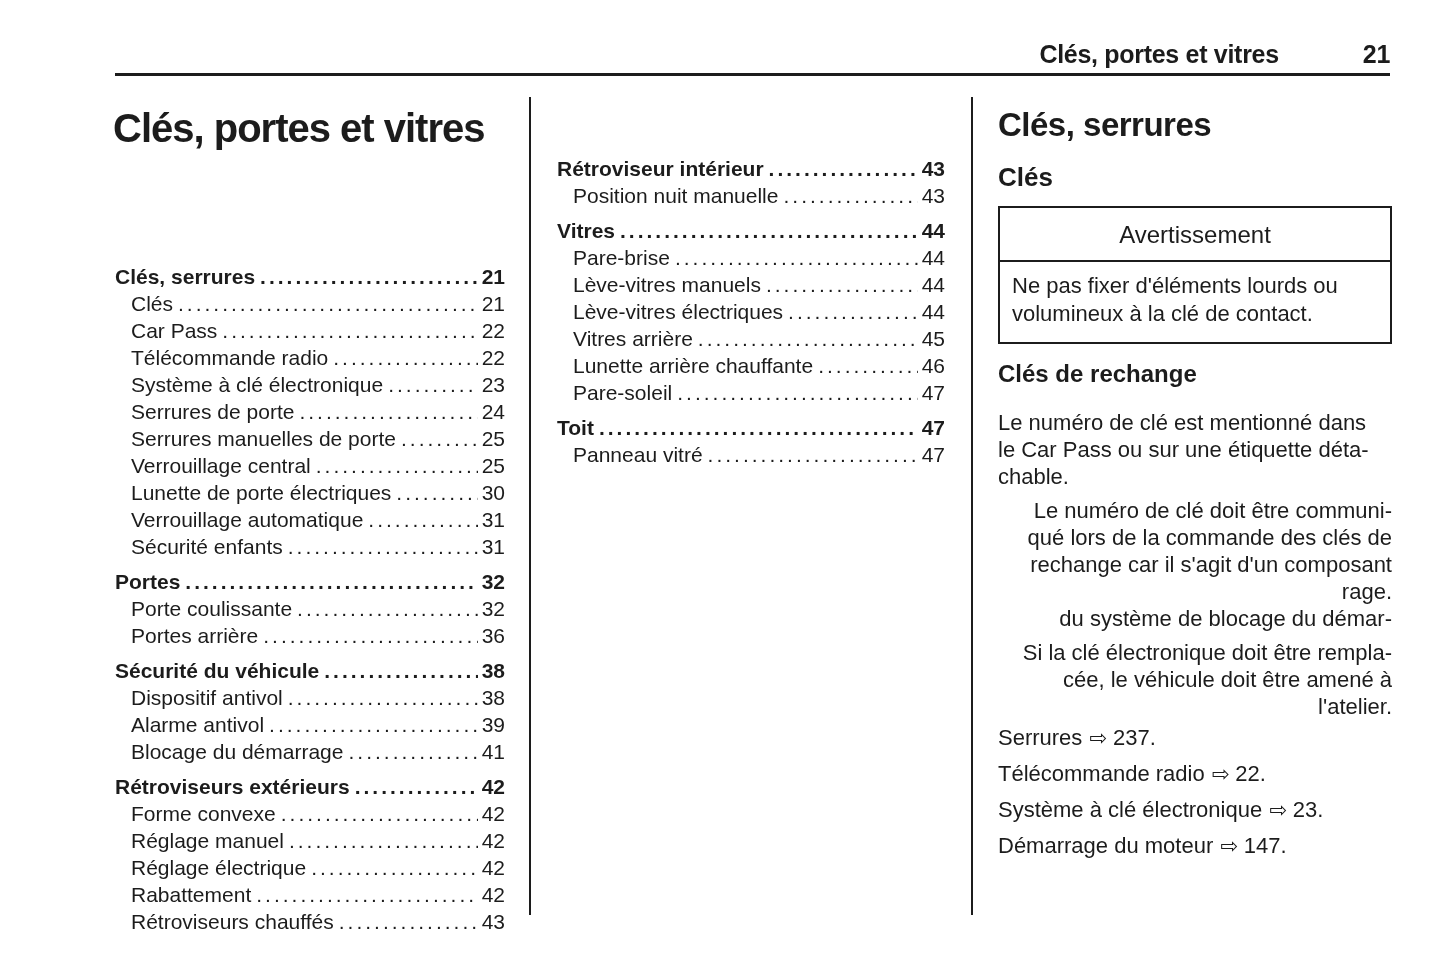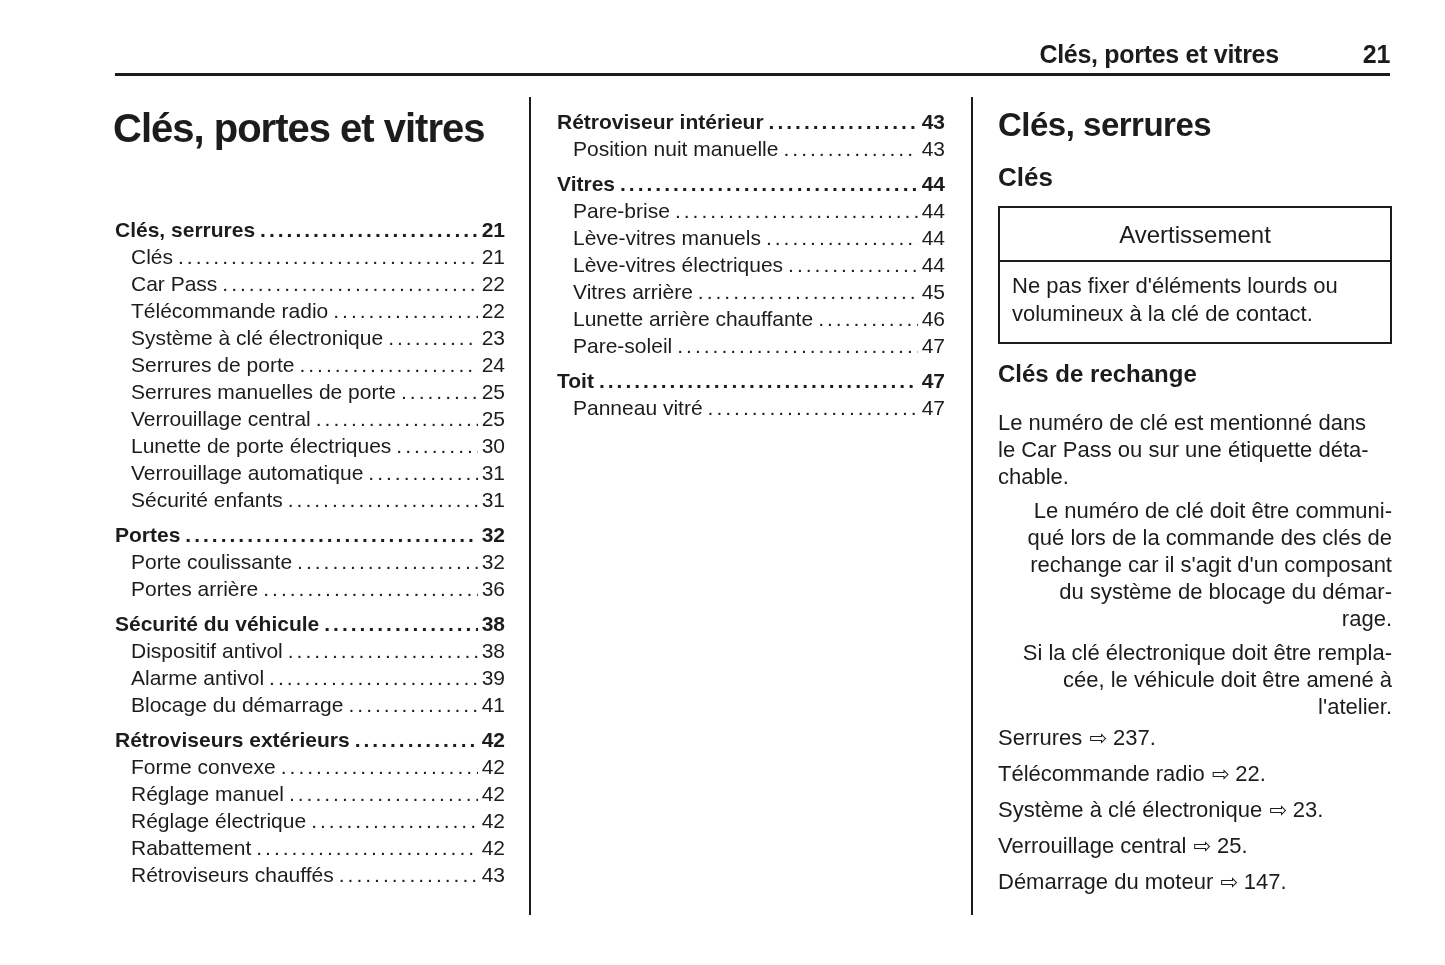--- a/index.html
+++ b/index.html
@@ -57,21 +57,21 @@
   }
   .toc.col-left  { left: 115px; top: 216px; width: 390px; }
   .toc.col-mid   { left: 557px; top: 108px; width: 388px; }
   .toc-section + .toc-section { margin-top: 8px; }
   .toc-row {
     display: flex; align-items: baseline;
     height: 27px; line-height: 27px;
   }
   .toc-row.hdr { font-weight: bold; }
   .toc-row.item { padding-left: 16px; }
-  .toc-label { white-space: nowrap; }
+  .toc-label { white-space: nowrap; margin-top: 47px; }
   .toc-dots {
     flex: 1 1 auto;
     overflow: hidden; white-space: nowrap;
     margin: 0 4px 0 5px;
     letter-spacing: 3px;
   }
   .toc-dots::after {
     content: "................................................................................";
   }
   .toc-page { white-space: nowrap; text-align: right; }
@@ -353,32 +353,31 @@
     <div class="body-paragraphs">
         <div class="para">
           <span class="txt-line">Le numéro de clé est mentionné dans</span>
           <span class="txt-line">le Car Pass ou sur une étiquette déta-</span>
           <span class="txt-line">chable.</span>
         </div>
         <div class="para">
           <span class="txt-line">Le numéro de clé doit être communi-</span>
           <span class="txt-line">qué lors de la commande des clés de</span>
           <span class="txt-line">rechange car il s'agit d'un composant</span>
+          <span class="txt-line">rage.</span>
           <span class="txt-line">du système de blocage du démar-</span>
-          <span class="txt-line">rage.</span>
         </div>
         <div class="para">
           <span class="txt-line">Si la clé électronique doit être rempla-</span>
           <span class="txt-line">cée, le véhicule doit être amené à</span>
           <span class="txt-line">l'atelier.</span>
         </div>
       </div>
 
     <div class="refs">
         <div class="ref-row"><span class="ref-label">Serrures</span><span class="ref-arrow">⇨</span><span class="ref-page">237.</span></div>
         <div class="ref-row"><span class="ref-label">Télécommande radio</span><span class="ref-arrow">⇨</span><span class="ref-page">22.</span></div>
         <div class="ref-row"><span class="ref-label">Système à clé électronique</span><span class="ref-arrow">⇨</span><span class="ref-page">23.</span></div>
-        <div class="ref-row"><span class="ref-label">Verrouillage central</span><span class="ref-arrow">⇨</span><span class="ref-page">25.</span></div>
         <div class="ref-row"><span class="ref-label">Démarrage du moteur</span><span class="ref-arrow">⇨</span><span class="ref-page">147.</span></div>
       </div>
   </div>
 
 </div>
 
 </body></html>

